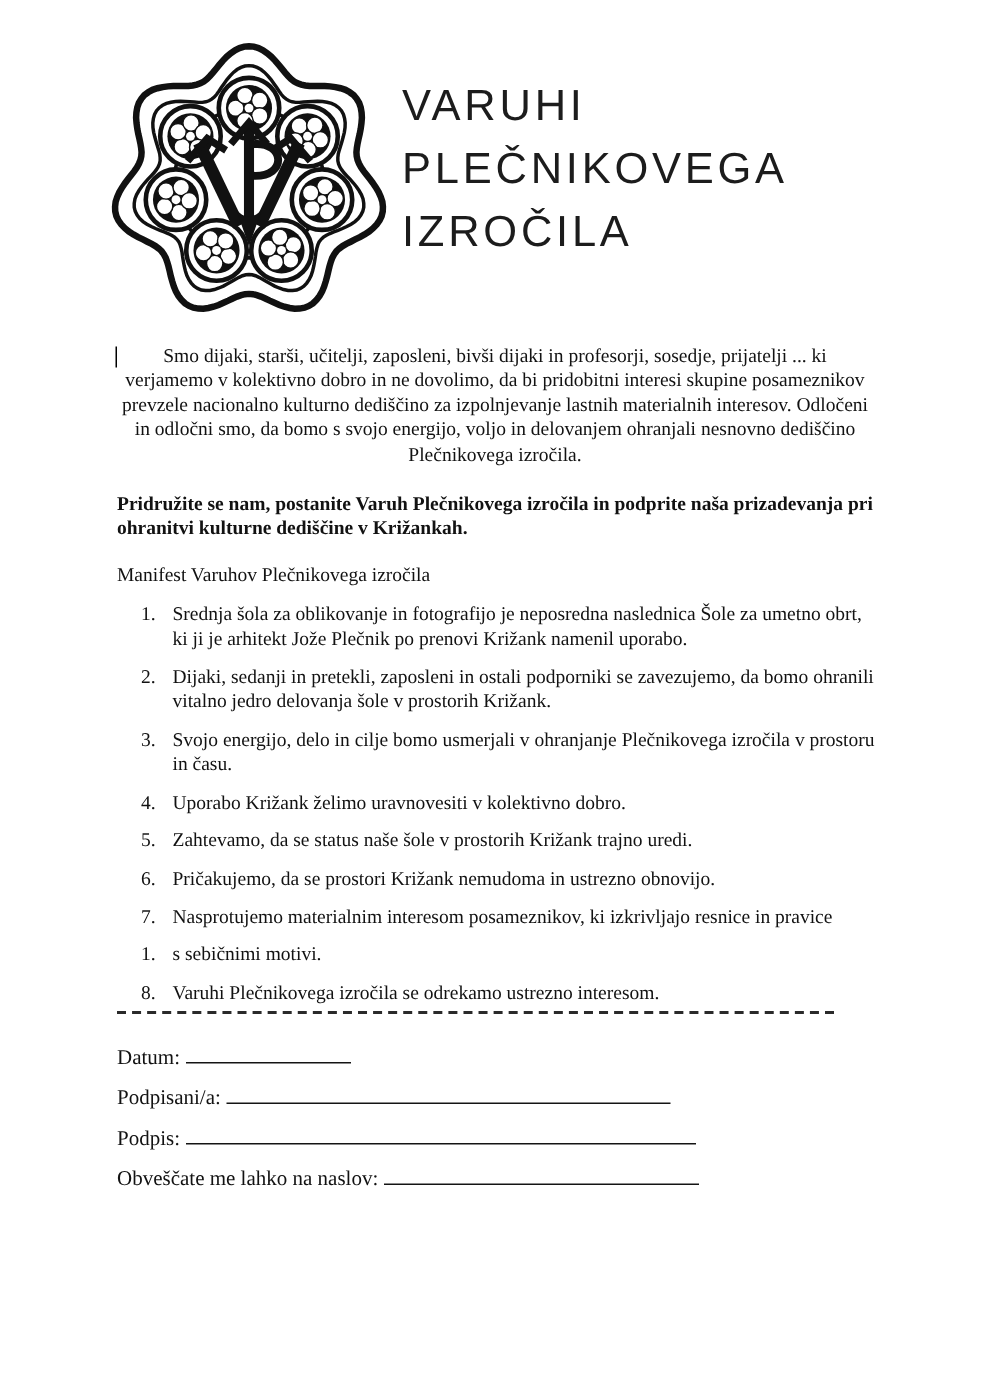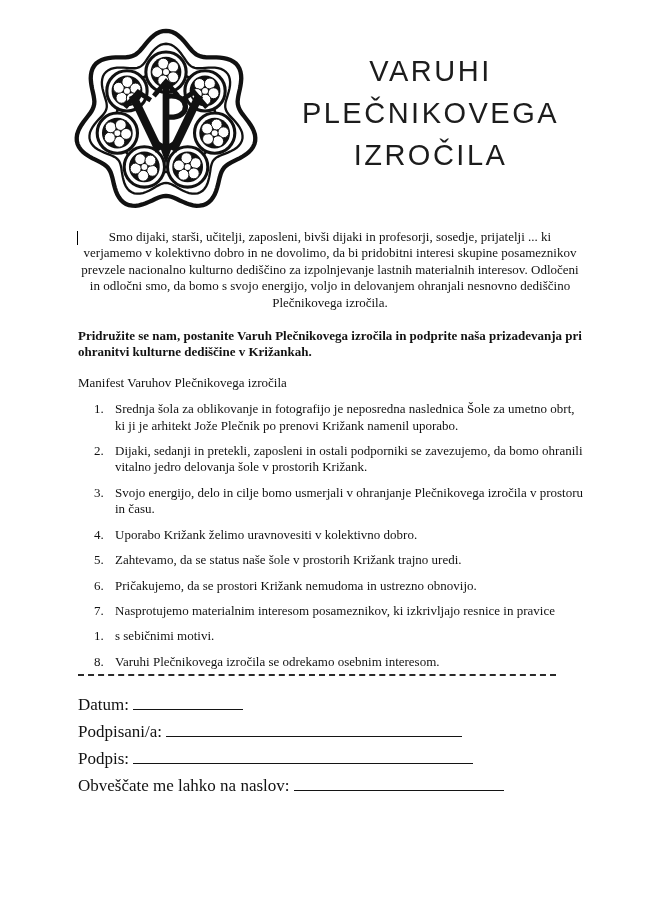--- a/index.html
+++ b/index.html
@@ -7,34 +7,34 @@
     width:654px;height:923px;position:relative;overflow:hidden;
     background:#ffffff;color:#161616;
     font-family:"Liberation Serif","DejaVu Serif",serif;
   }
   
   .logo-wrap{position:absolute;left:70px;top:26px;width:192px;height:192px;}
   .title-block{
     position:absolute;left:268px;top:50px;width:325px;
     font-family:"Liberation Sans","DejaVu Sans",sans-serif;
     font-weight:200;font-size:29px;line-height:42px;letter-spacing:2.5px;
-    color:#1c1c1c;text-align:center;
+    color:#1c1c1c;
   }
   
   .content{position:absolute;left:78px;top:229px;width:504px;
     font-size:13px;line-height:16.4px;color:#121212;}
   .caret{position:absolute;left:77px;top:231px;width:1px;height:14px;background:#000;}
   p.intro{margin:0 0 17px 0;text-align:center;}
   p.cta{margin:0 0 14px 0;font-weight:bold;}
   h3.manifest-h{margin:0 0 10px 0;font-size:13px;font-weight:normal;}
   ol.manifest{list-style:none;margin:0;padding:0;}
   ol.manifest li{position:relative;padding-left:37px;margin-bottom:9px;width:468px;}
   ol.manifest .num{position:absolute;left:16px;top:0;}
   
-  .bottom{position:absolute;left:78px;top:674px;width:478px;font-size:17px;color:#121212;}
+  .bottom{position:absolute;left:78px;top:674px;width:478px;font-size:14px;color:#121212;}
   .cutline{border-top:2px dashed #2a2a2a;height:0;margin-bottom:19px;}
   .frow{margin-bottom:10px;height:17px;white-space:nowrap;}
   .frow .line{display:inline-block;border-bottom:1.2px solid #141414;height:13px;
     margin-left:4px;vertical-align:baseline;}
   .frow:nth-of-type(2) .line{width:110px;}
   .frow:nth-of-type(3) .line{width:296px;}
   .frow:nth-of-type(4) .line{width:340px;}
   .frow:nth-of-type(5) .line{width:210px;}
 </style>
 </head>
@@ -127,21 +127,21 @@
   <h3 class="manifest-h">Manifest Varuhov Plečnikovega izročila</h3>
   <ol class="manifest">
       <li><span class="num">1.</span><span>Srednja šola za oblikovanje in fotografijo je neposredna naslednica Šole za umetno obrt, ki ji je arhitekt Jože Plečnik po prenovi Križank namenil uporabo.</span></li>
       <li><span class="num">2.</span><span>Dijaki, sedanji in pretekli, zaposleni in ostali podporniki se zavezujemo, da bomo ohranili vitalno jedro delovanja šole v prostorih Križank.</span></li>
       <li><span class="num">3.</span><span>Svojo energijo, delo in cilje bomo usmerjali v ohranjanje Plečnikovega izročila v prostoru in času.</span></li>
       <li><span class="num">4.</span><span>Uporabo Križank želimo uravnovesiti v kolektivno dobro.</span></li>
       <li><span class="num">5.</span><span>Zahtevamo, da se status naše šole v prostorih Križank trajno uredi.</span></li>
       <li><span class="num">6.</span><span>Pričakujemo, da se prostori Križank nemudoma in ustrezno obnovijo.</span></li>
       <li><span class="num">7.</span><span>Nasprotujemo materialnim interesom posameznikov, ki izkrivljajo resnice in pravice</span></li>
       <li><span class="num">1.</span><span>s sebičnimi motivi.</span></li>
-      <li><span class="num">8.</span><span>Varuhi Plečnikovega izročila se odrekamo osebnim interesom.</span></li>
+      <li><span class="num">8.</span><span>Varuhi Plečnikovega izročila se odrekamo ustrezno interesom.</span></li>
     </ol>
 </div>
 
 <div class="bottom">
   <div class="cutline"></div>
   <div class="frow">
     <span>Datum:</span><span class="line"></span>
   </div>
   <div class="frow">
     <span>Podpisani/a:</span><span class="line"></span>

